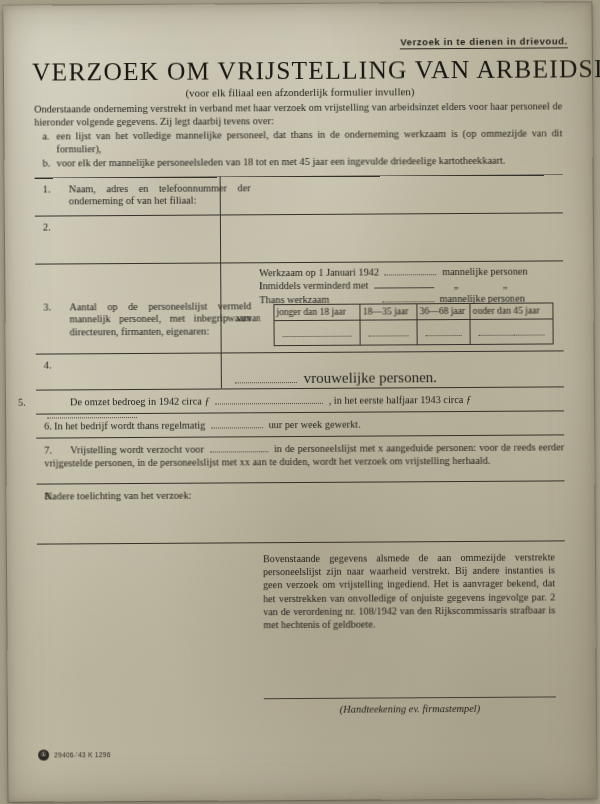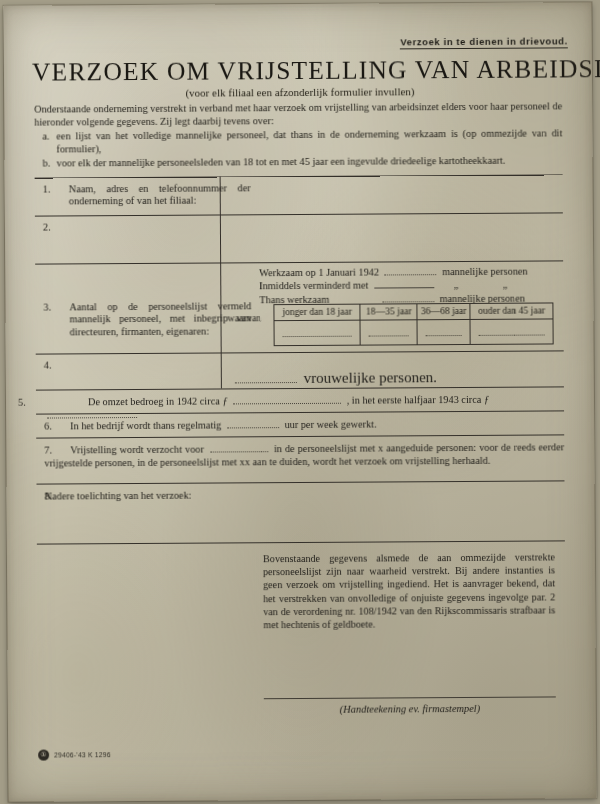--- a/index.html
+++ b/index.html
@@ -112,21 +112,21 @@
   .b3line{font-size:10.3px;line-height:13.4px;white-space:nowrap;}
   .waarvan{
     position:absolute;font-size:10px;
   }
   table.ages{
     border-collapse:collapse;position:absolute;
   }
   table.ages td{
     border:1.2px solid #34302a;
     font-size:9.6px;line-height:10.8px;
-    text-align:center;vertical-align:middle;
+    text-align:left;vertical-align:middle;
     color:#201e18;
     padding:2px 2px;
   }
   table.ages td.fill{height:20px;}
   .dots{
     display:block;border-bottom:1px dotted #4a463c;
     margin:9px 6px 2px 6px;height:0;
   }
   
   .declare{
@@ -267,31 +267,31 @@
       <div class="row" style="top:354px;height:28px">
         <span class="num">4.</span>
       </div>
       <div style="position:absolute;left:226px;top:366px;font-size:15px">
         <span class="blank" style="width:62px"></span>
         <span>vrouwelijke personen.</span>
       </div>
 
       <div class="inline" style="left:38px;top:390px;width:520px">
         <span class="num2" style="margin-left:-26px;position:absolute;left:0">5.</span>
-        <span style="margin-left:44px">De omzet bedroeg in 1942 circa</span>
+        <span style="margin-left:26px">De omzet bedroeg in 1942 circa</span>
         <span style="font-style:italic">ƒ</span>
         <span class="blank" style="width:108px"></span>
         <span>, in het eerste halfjaar 1943 circa</span>
         <span style="font-style:italic">ƒ</span>
         <span class="blank" style="width:90px"></span>
       </div>
 
       <div class="inline" style="left:38px;top:414px;width:520px">
         <span class="num2" style="position:absolute;left:0">6.</span>
-        <span style="margin-left:26px">In het bedrijf wordt thans regelmatig</span>
+        <span style="margin-left:10px">In het bedrijf wordt thans regelmatig</span>
         <span class="blank" style="width:52px"></span>
         <span>uur per week gewerkt.</span>
       </div>
 
       <div class="inline" style="left:38px;top:438px;width:520px;text-align:justify">
         <span class="num2" style="position:absolute;left:0">7.</span>
         <span style="margin-left:26px">Vrijstelling wordt verzocht voor</span>
         <span class="blank" style="width:58px"></span>
         <span>in de personeelslijst met x aangeduide personen: voor de reeds eerder vrijgestelde personen, in de personeelslijst met xx aan te duiden, wordt het verzoek om vrijstelling herhaald.</span>
       </div>

